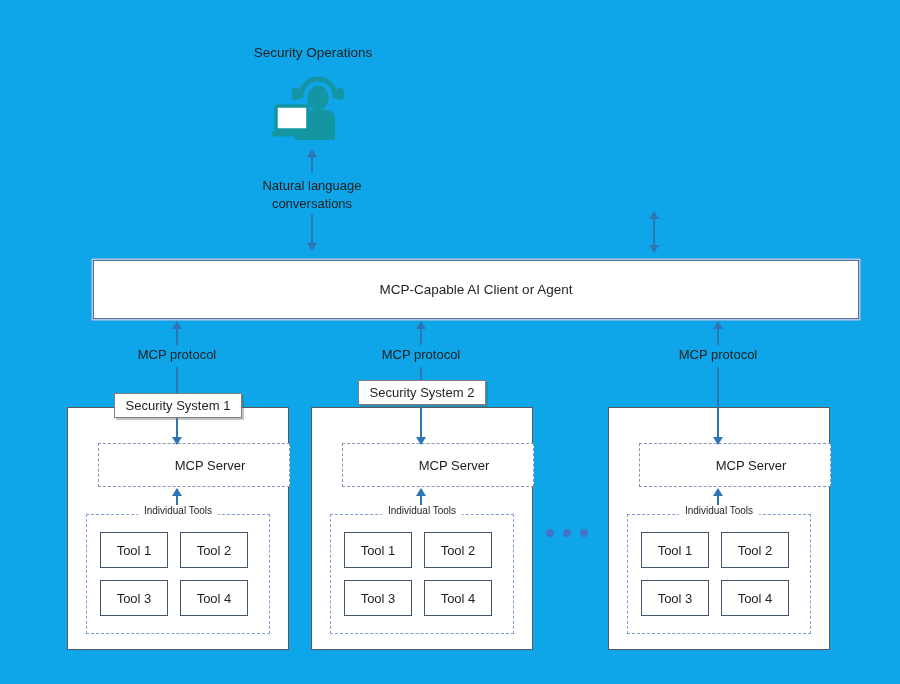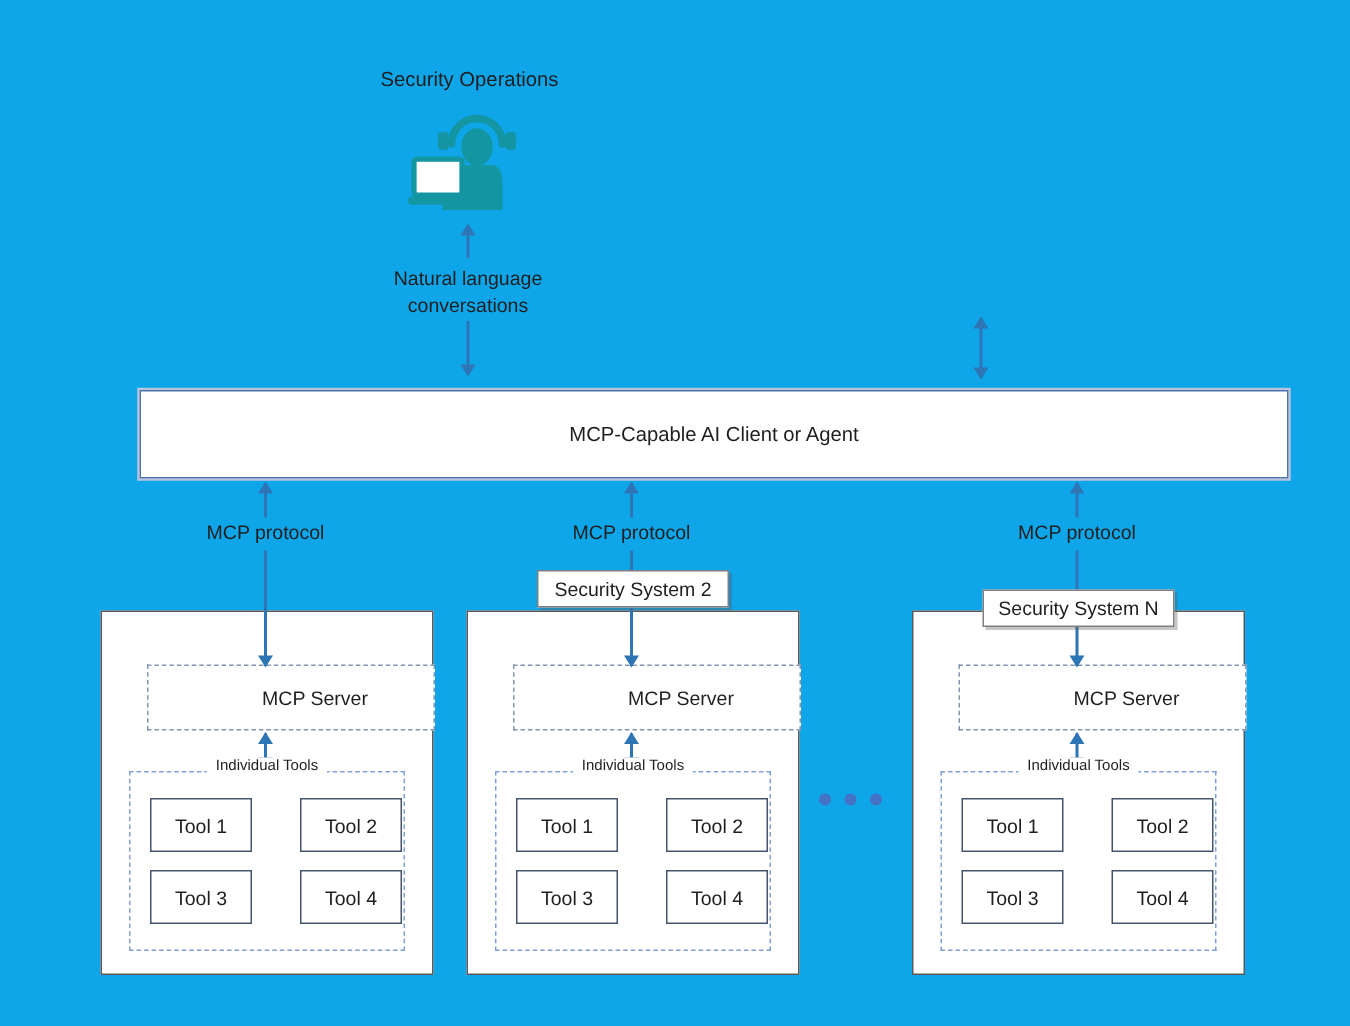--- a/index.html
+++ b/index.html
@@ -38,21 +38,21 @@
     border:1.5px dashed #8496b0;background:#ffffff;
     display:flex;align-items:center;justify-content:center;font-size:13px;padding-left:32px;
   }
   .toolsbox{border:1.5px dashed #7f9fd8;background:#ffffff;}
   .tools-title{
     position:absolute;top:-10px;left:50%;transform:translateX(-50%);
     background:#ffffff;padding:0 6px;font-size:10px;white-space:nowrap;
   }
   .toolgrid{
     display:grid;grid-template-columns:68px 68px;grid-auto-rows:36px;
-    gap:12px 32px;padding:17px 0 0 13px;
+    gap:12px 12px;padding:17px 0 0 13px;
   }
   .tool{
     border:1.5px solid #44546a;background:#ffffff;
     display:flex;align-items:center;justify-content:center;font-size:13px;
   }
   .dots{display:flex;gap:9px;}
   .dot{width:8px;height:8px;border-radius:50%;background:#4472c4;}
 </style>
 </head>
 <body>
@@ -98,20 +98,21 @@
       <span class="tools-title">Individual Tools</span>
       <div class="toolgrid">
         <div class="tool">Tool 1</div>
         <div class="tool">Tool 2</div>
         <div class="tool">Tool 3</div>
         <div class="tool">Tool 4</div>
       </div>
     </div>
   </div>
   <div class="varrow head-down" style="left:176px;top:367px;height:77px;"></div>
+  <div class="abs syslabel" style="left:114px;top:393px;width:126px;height:23px;">Security System 1</div>
 
   <div class="varrow head-up" style="left:420px;top:322px;height:23px;"></div>
   <div class="abs lbl txt-c" style="left:361px;top:346px;width:120px;">MCP protocol</div>
 
   <div class="abs syscontainer" style="left:311px;top:407px;width:220px;height:241px;">
     <div class="abs server" style="left:30px;top:35px;width:158px;height:42px;">MCP Server</div>
     <div class="varrow head-up head-down" style="left:108px;top:81px;height:23px;"></div>
     <div class="abs toolsbox" style="left:18px;top:106px;width:182px;height:118px;">
       <span class="tools-title">Individual Tools</span>
       <div class="toolgrid">
@@ -141,15 +142,14 @@
       <span class="tools-title">Individual Tools</span>
       <div class="toolgrid">
         <div class="tool">Tool 1</div>
         <div class="tool">Tool 2</div>
         <div class="tool">Tool 3</div>
         <div class="tool">Tool 4</div>
       </div>
     </div>
   </div>
   <div class="varrow head-down" style="left:717px;top:367px;height:77px;"></div>
-  <div class="abs syslabel" style="left:655px;top:393px;width:126px;height:23px;">Security System N</div>
 
 </div>
 
 </body></html>

